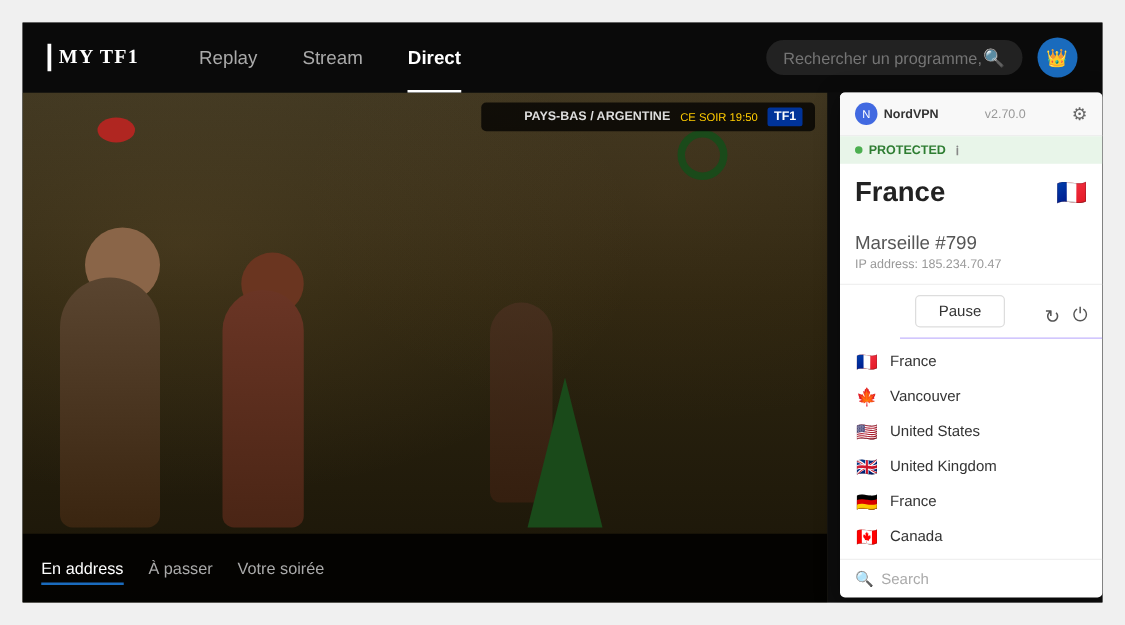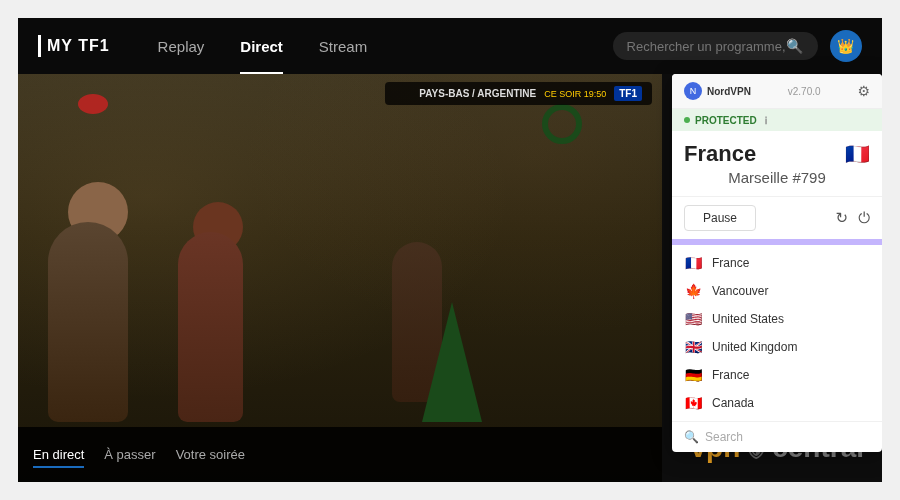--- a/index.html
+++ b/index.html
@@ -52,20 +52,21 @@
       height: 22px;
       background: white;
       margin-right: 6px;
     }
 
     .tf1-logo-text {
       color: white;
       font-weight: bold;
       font-size: 16px;
       letter-spacing: 1px;
+      font-family: Liberation Serif, serif;
     }
 
     .nav-links {
       display: flex;
       gap: 0;
       flex: 1;
     }
 
     .nav-link {
       color: #aaa;
@@ -542,36 +543,36 @@
       color: #222;
     }
 
     .nord-flag {
       font-size: 20px;
     }
 
     .nord-server {
       font-size: 15px;
       color: #555;
-      margin-top: 2px;
-      text-align: center;
+      margin-top: 19px;
     }
 
     .nord-ip {
       font-size: 10px;
       color: #999;
       margin-top: 3px;
     }
 
     .nord-pause-row {
       display: flex;
-      align-items: center;
+      align-items: flex-end;
       justify-content: space-between;
       padding: 8px 12px;
-      border-bottom: 6px solid #c4b5fd;
+      border-bottom: 1px solid #c4b5fd;
+      margin-left: 48px;
     }
 
     .nord-pause-btn {
       background: white;
       border: 1px solid #ddd;
       border-radius: 4px;
       padding: 5px 18px;
       font-size: 12px;
       color: #333;
       cursor: pointer;
@@ -669,22 +670,22 @@
   <div class="content-area">
 
     <nav class="tf1-nav">
       <div class="tf1-logo">
         <div class="tf1-logo-bar"></div>
         <span class="tf1-logo-text">MY TF1</span>
       </div>
 
       <div class="nav-links">
         <a class="nav-link">Replay</a>
+        <a class="nav-link">Stream</a>
         <a class="nav-link active">Direct</a>
-        <a class="nav-link">Stream</a>
       </div>
 
       <div class="nav-search">
         <input type="text" placeholder="Rechercher un programme, une vidéo..." style="">
         <span class="nav-search-icon">🔍</span>
       </div>
 
       <div class="nav-crown">
         <span>👑</span>
       </div>
@@ -710,21 +711,21 @@
             <div class="match-banner">
               <div class="match-flags">
                 <span>PAYS-BAS / ARGENTINE</span>
               </div>
               <span class="ce-soir">CE SOIR 19:50</span>
               <span class="tf1-badge-small">TF1</span>
             </div>
           </div>
 
           <div class="video-bottom-bar">
-            <span class="bottom-tab active">En direct</span>
+            <span class="bottom-tab active">En address</span>
             <span class="bottom-tab">À passer</span>
             <span class="bottom-tab">Votre soirée</span>
           </div>
         </div>
       </div>
 
       <div class="right-section">
         <div class="show-sidebar">
           <div class="tf1-brand">
             <div class="tf1-square">TF1</div>
@@ -763,20 +764,24 @@
             <span>PROTECTED</span>
             <span style="color:#888; margin-left:3px;">ℹ</span>
           </div>
 
           <div class="nord-location">
             <div class="nord-country">
               <span class="nord-country-name">France</span>
               <span class="nord-flag">🇫🇷</span>
             </div>
             <div class="nord-server">Marseille #799</div>
+            <div class="nord-ip">
+              <span>IP address:</span>
+              <span>185.234.70.47</span>
+            </div>
           </div>
 
           <div class="nord-pause-row">
             <button class="nord-pause-btn">Pause</button>
             <div class="nord-action-icons">
               <span class="nord-action-icon">↻</span>
               <span class="nord-action-icon">⏻</span>
             </div>
           </div>
 

